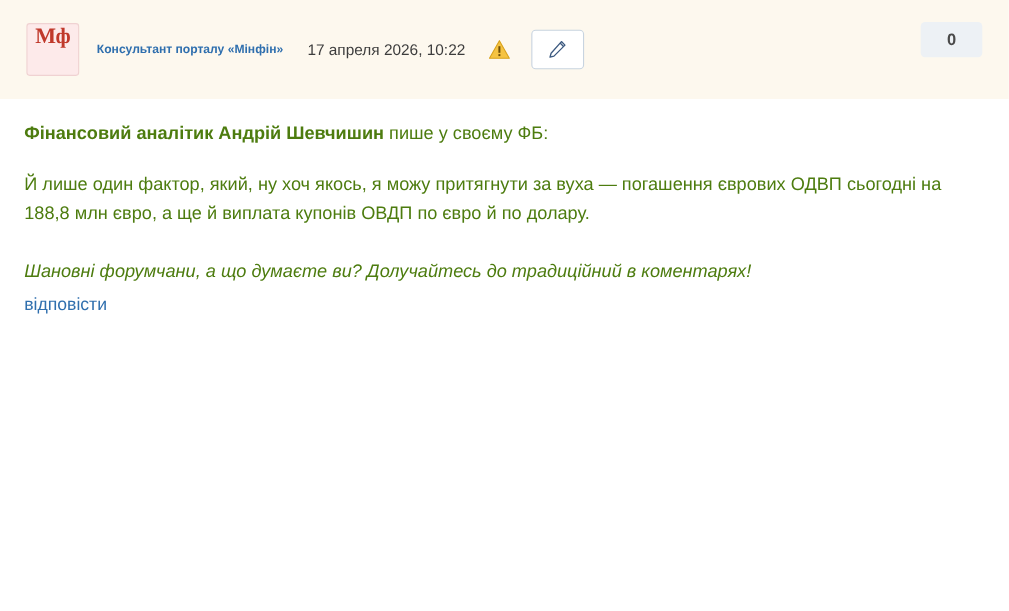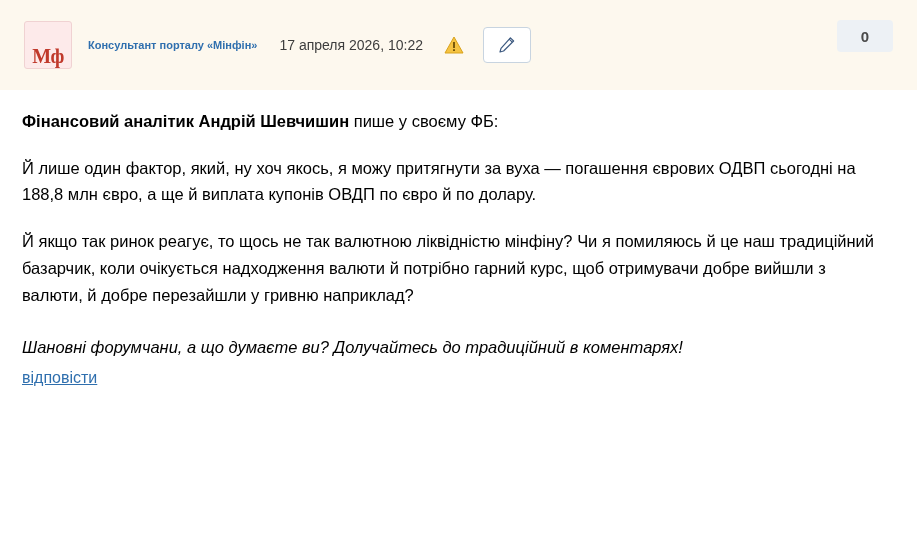--- a/index.html
+++ b/index.html
@@ -29,21 +29,21 @@
     display: flex;
     align-items: center;
   }
   .avatar {
     width: 46px;
     height: 46px;
     background: #fdeaea;
     border: 1px solid #f0d2d2;
     border-radius: 3px;
     display: flex;
-    align-items: flex-end;
+    align-items: flex-start;
     justify-content: center;
     flex: 0 0 auto;
     margin-right: 16px;
   }
   .avatar-text {
     color: #c0392b;
     font-size: 20px;
     font-weight: bold;
     letter-spacing: -0.5px;
     font-family: "Liberation Serif", serif;
@@ -95,39 +95,38 @@
     font-size: 15px;
     font-weight: bold;
   }
   .post-body {
     padding: 18px 22px 0 22px;
   }
   .para {
     font-size: 16.5px;
     line-height: 1.62;
     margin: 0 16px 20px 0;
-    color: #000000;
+    color: #4d7c0f;
     max-width: 860px;
   }
   .para.lead b {
     font-weight: bold;
   }
   .para.tight {
     margin-bottom: 0;
   }
   .para.italic {
     font-style: italic;
     margin-top: 26px;
     margin-bottom: 8px;
   }
   .reply-link {
     display: inline-block;
     color: #2f6fae;
     font-size: 16px;
-    text-decoration: underline;
     cursor: pointer;
   }
 </style>
 </head>
 <body>
 
 <div class="post">
 
   <div class="post-header">
     <div class="avatar">
@@ -155,20 +154,19 @@
       <span>0</span>
     </div>
   </div>
 
   <div class="post-body">
     <p class="para lead">
       <b>Фінансовий аналітик Андрій Шевчишин</b><span> пише у своєму ФБ:</span>
     </p>
 
     <p class="para">Й лише один фактор, який, ну хоч якось, я можу притягнути за вуха — погашення єврових ОДВП сьогодні на 188,8 млн євро, а ще й виплата купонів ОВДП по євро й по долару.</p>
-    <p class="para tight">Й якщо так ринок реагує, то щось не так валютною ліквідністю мінфіну? Чи я помиляюсь й це наш традиційний базарчик, коли очікується надходження валюти й потрібно гарний курс, щоб отримувачи добре вийшли з валюти, й добре перезайшли у гривню наприклад?</p>
 
     <p class="para italic">Шановні форумчани, а що думаєте ви? Долучайтесь до традиційний в коментарях!</p>
 
     <a class="reply-link">відповісти</a>
   </div>
 
 </div>
 
 </body></html>

